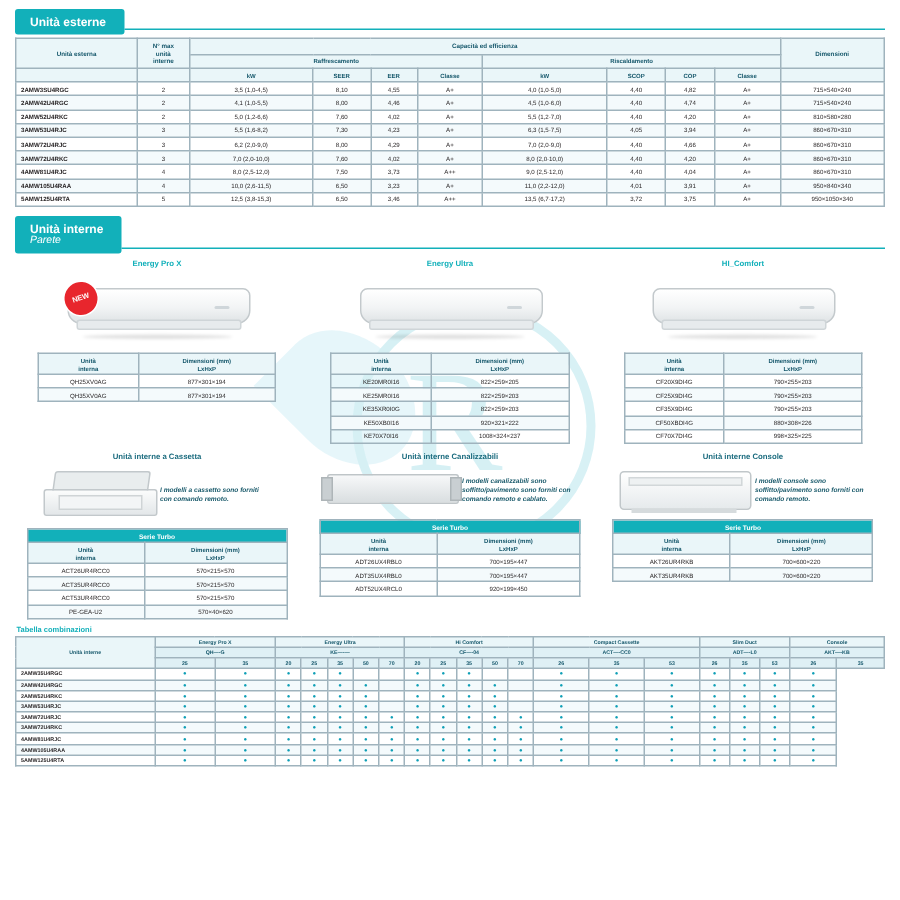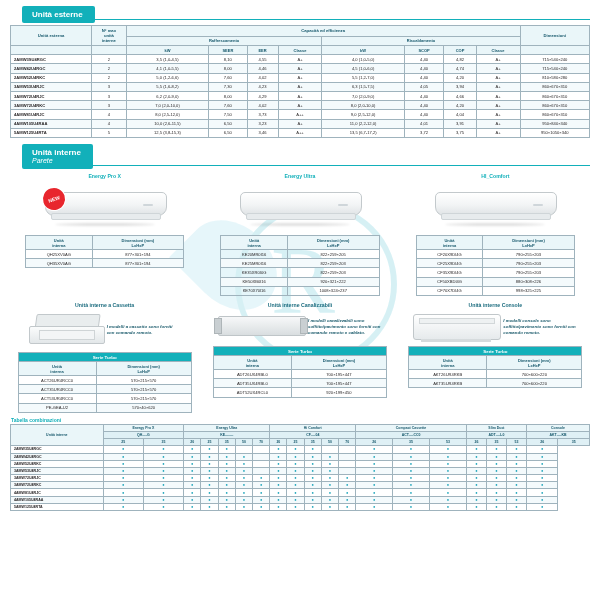--- a/index.html
+++ b/index.html
@@ -27,21 +27,21 @@
     position:absolute;left:96px;top:30px;font-size:96px;color:#0aa9c2;font-family:"Liberation Serif",serif;
   }
   .wm-drop{
     position:absolute;left:18px;top:20px;width:78px;height:100px;
     background:#35b6d6;border-radius:0 60% 60% 60%;transform:rotate(-45deg);opacity:.75;
   }
 
   .content{position:relative;z-index:2;}
 
   
-  .sec-head{display:flex;align-items:stretch;margin:0 0 2px 12px;}
+  .sec-head{display:flex;align-items:stretch;margin:0 0 2px 0;}
   .sec-tab{
     background:#12b0ba;color:#fff;font-weight:bold;font-size:8px;
     padding:4px 12px 4px 10px;border-radius:2px;line-height:1.15;
     display:flex;flex-direction:column;justify-content:center;
   }
   .sec-tab .sub{font-size:7px;font-style:italic;font-weight:normal;}
   .sec-rule{flex:1;border-bottom:1px solid #12b0ba;align-self:flex-end;margin-bottom:3px;}
 
   table{border-collapse:collapse;width:100%;}
   td,th{border:0.4px solid #9fb3bd;padding:0;text-align:center;vertical-align:middle;font-size:4.1px;}

